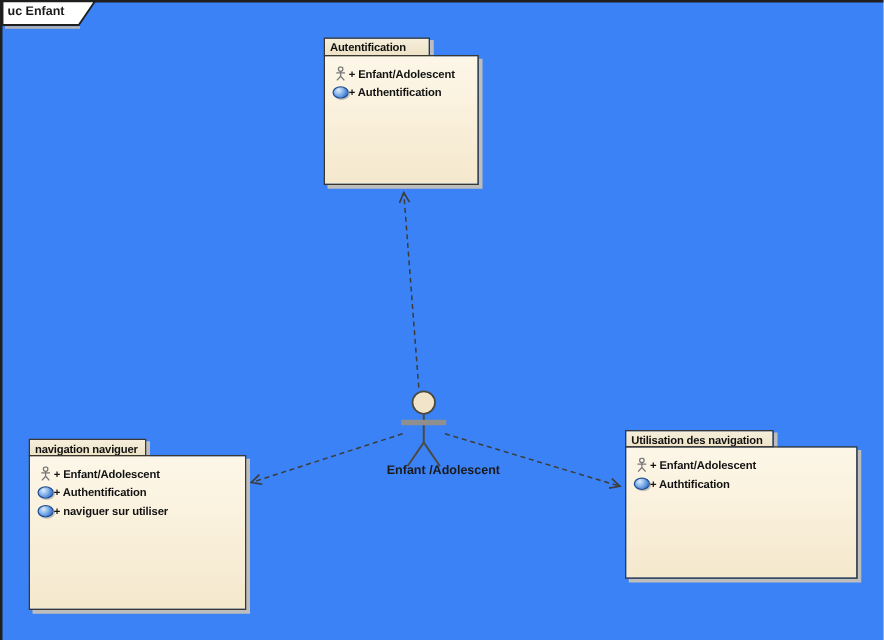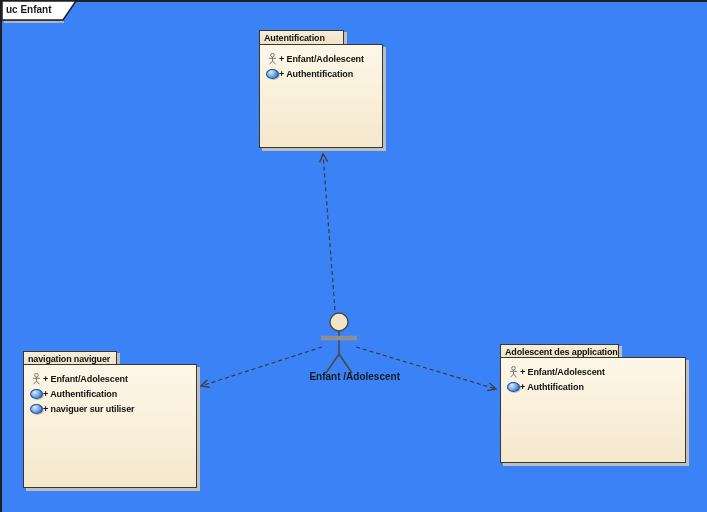--- a/index.html
+++ b/index.html
@@ -131,21 +131,21 @@
       <div class="pkg-row">
         <span class="row-icon">
             <span class="ic-usecase"></span>
           </span>
         <span>+ naviguer sur utiliser</span>
       </div>
     </div>
   </div>
 
   <div>
-    <div class="pkg-tab" style="left:500px;top:344px;width:119px;height:14px;">Adolescent des application</div>
+    <div class="pkg-tab" style="left:500px;top:344px;width:119px;height:14px;">Utilisation des navigation</div>
     <div class="pkg-body" style="left:500px;top:357px;width:186px;height:106px;">
       <div class="pkg-row">
         <span class="row-icon">
           <svg width="9" height="12" viewBox="0 0 9 12">
               <circle cx="4.5" cy="2.2" r="1.8" fill="none" stroke="#777" stroke-width="1"></circle>
               <line x1="4.5" y1="4" x2="4.5" y2="8" stroke="#777" stroke-width="1"></line>
               <line x1="1" y1="5.3" x2="8" y2="5.3" stroke="#777" stroke-width="1"></line>
               <line x1="4.5" y1="8" x2="1.5" y2="11.3" stroke="#777" stroke-width="1"></line>
               <line x1="4.5" y1="8" x2="7.5" y2="11.3" stroke="#777" stroke-width="1"></line>
             </svg>

